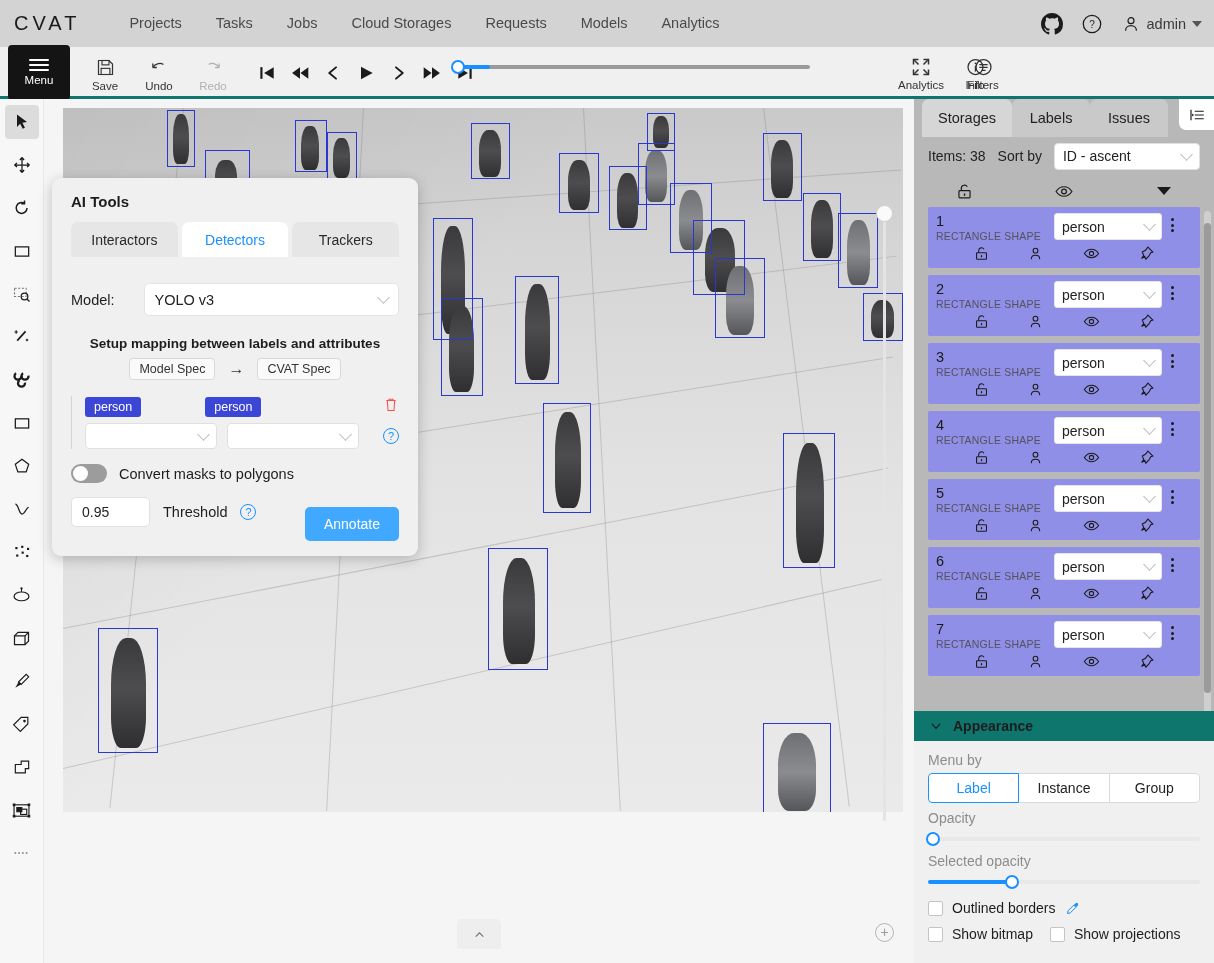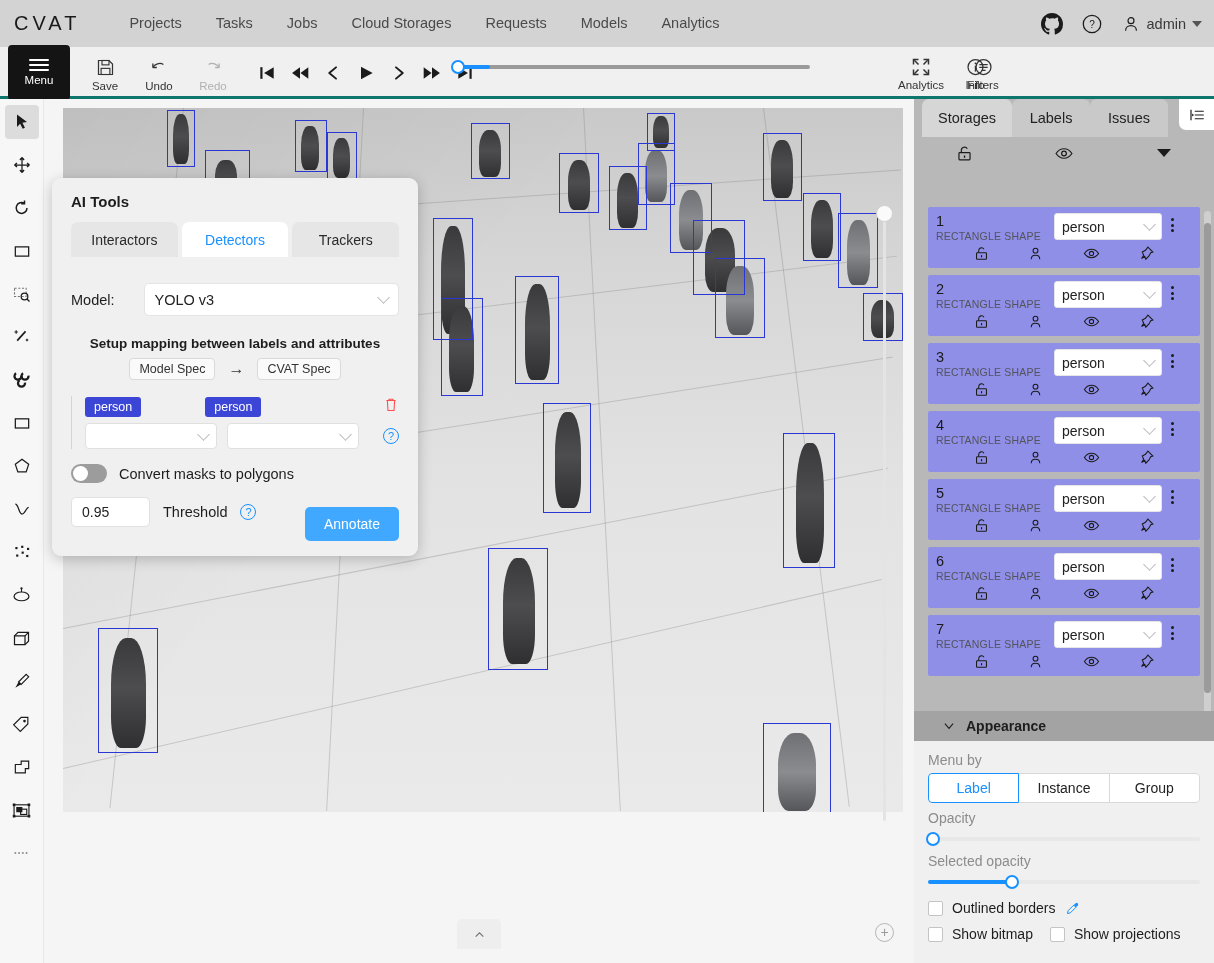--- a/index.html
+++ b/index.html
@@ -253,21 +253,21 @@
   .obj-scroll .thumb { position: absolute; left: 0; top: 12px; width: 7px; height: 470px; background: #9b9b9b; border-radius: 4px; }
   .scr-up, .scr-dn { position: absolute; right: 1px; width: 11px; height: 11px; cursor: pointer; }
   .scr-up { top: 114px; }
   .scr-dn { bottom: 4px; }
 
   
   .appearance {
     position: absolute; left: 0; bottom: 0; width: 300px; height: 252px;
     background: #f0f0f0;
   }
-  .app-head { height: 30px; background: #a3a3a3; display: flex; align-items: center; gap: 10px; padding-left: 28px; }
+  .app-head { height: 30px; background: #0f766e; display: flex; align-items: center; gap: 10px; padding-left: 15px; }
   .app-title { font-size: 14px; font-weight: bold; color: #1d1d1d; }
   .app-body { padding: 11px 14px 0 14px; }
   .app-lbl { font-size: 14px; color: #8c8c8c; margin-bottom: 5px; }
   .seg { display: flex; width: 100%; height: 30px; border-radius: 4px; overflow: hidden; }
   .seg-btn {
     flex: 1; background: #fff; border: 1px solid #d9d9d9; margin-left: -1px;
     display: flex; align-items: center; justify-content: center;
     font-size: 14px; color: #222; cursor: pointer;
   }
   .seg-btn:first-child { margin-left: 0; border-radius: 4px 0 0 4px; }
@@ -720,20 +720,28 @@
     <div class="sb-tab">Issues</div>
   </div>
   <div class="panel-toggle">
     <svg width="18" height="18" viewBox="0 0 24 24">
         <path d="M4 5v14" stroke="#1b1b1b" stroke-width="1.6"></path>
         <path d="M9 7h12M9 12h12M9 17h12" stroke="#1b1b1b" stroke-width="1.6"></path>
         <path d="M5.5 10l2.5 2-2.5 2z" fill="#1b1b1b"></path>
       </svg>
   </div>
 
+  <div class="sb-head">
+    <span class="items-cnt">Items: 38</span>
+    <span class="sortby-lbl">Sort by</span>
+    <div class="sort-sel">
+      <span class="txt">ID - ascent</span>
+      <span class="chev"></span>
+    </div>
+  </div>
 
   <div class="sb-actions">
     <span class="sb-act">
       <svg width="19" height="19" viewBox="0 0 24 24">
           <rect x="5" y="11" width="14" height="9" rx="1" fill="none" stroke="#1b1b1b" stroke-width="1.5"></rect>
           <path d="M8 11V8a4 4 0 0 1 7.5-2" fill="none" stroke="#1b1b1b" stroke-width="1.5"></path>
           <rect x="11.2" y="14.5" width="1.7" height="3" fill="#1b1b1b"></rect>
         </svg>
       </span>
     <span class="sb-act">

